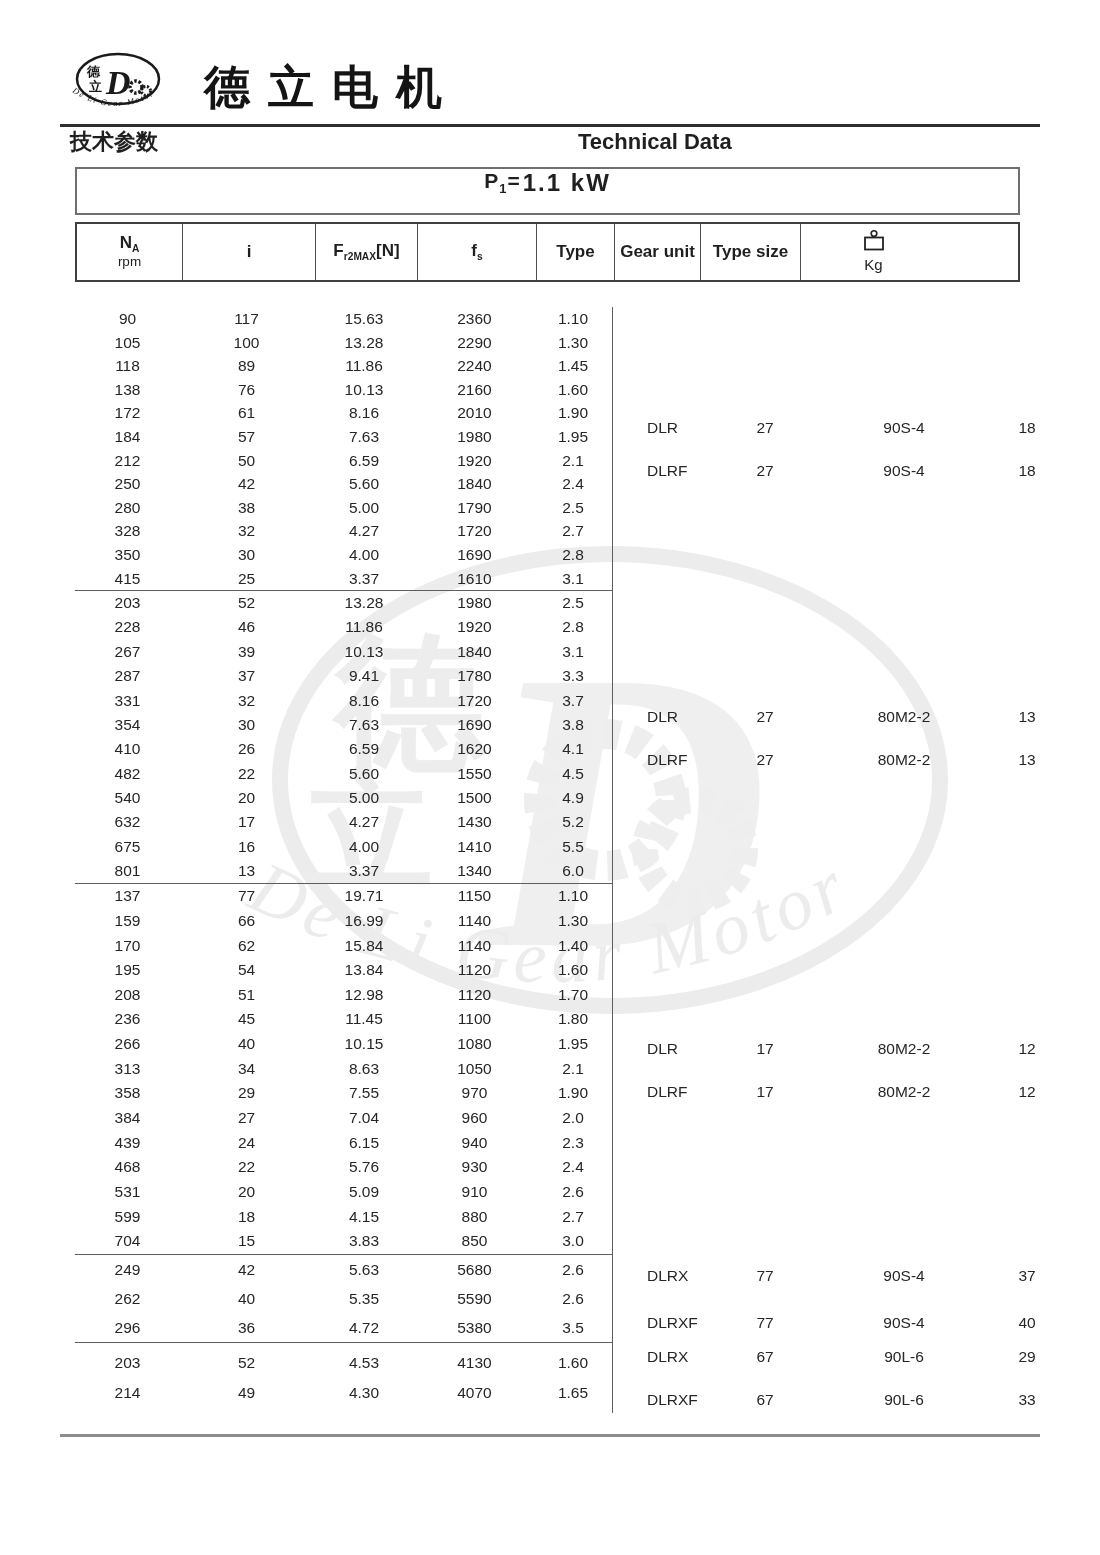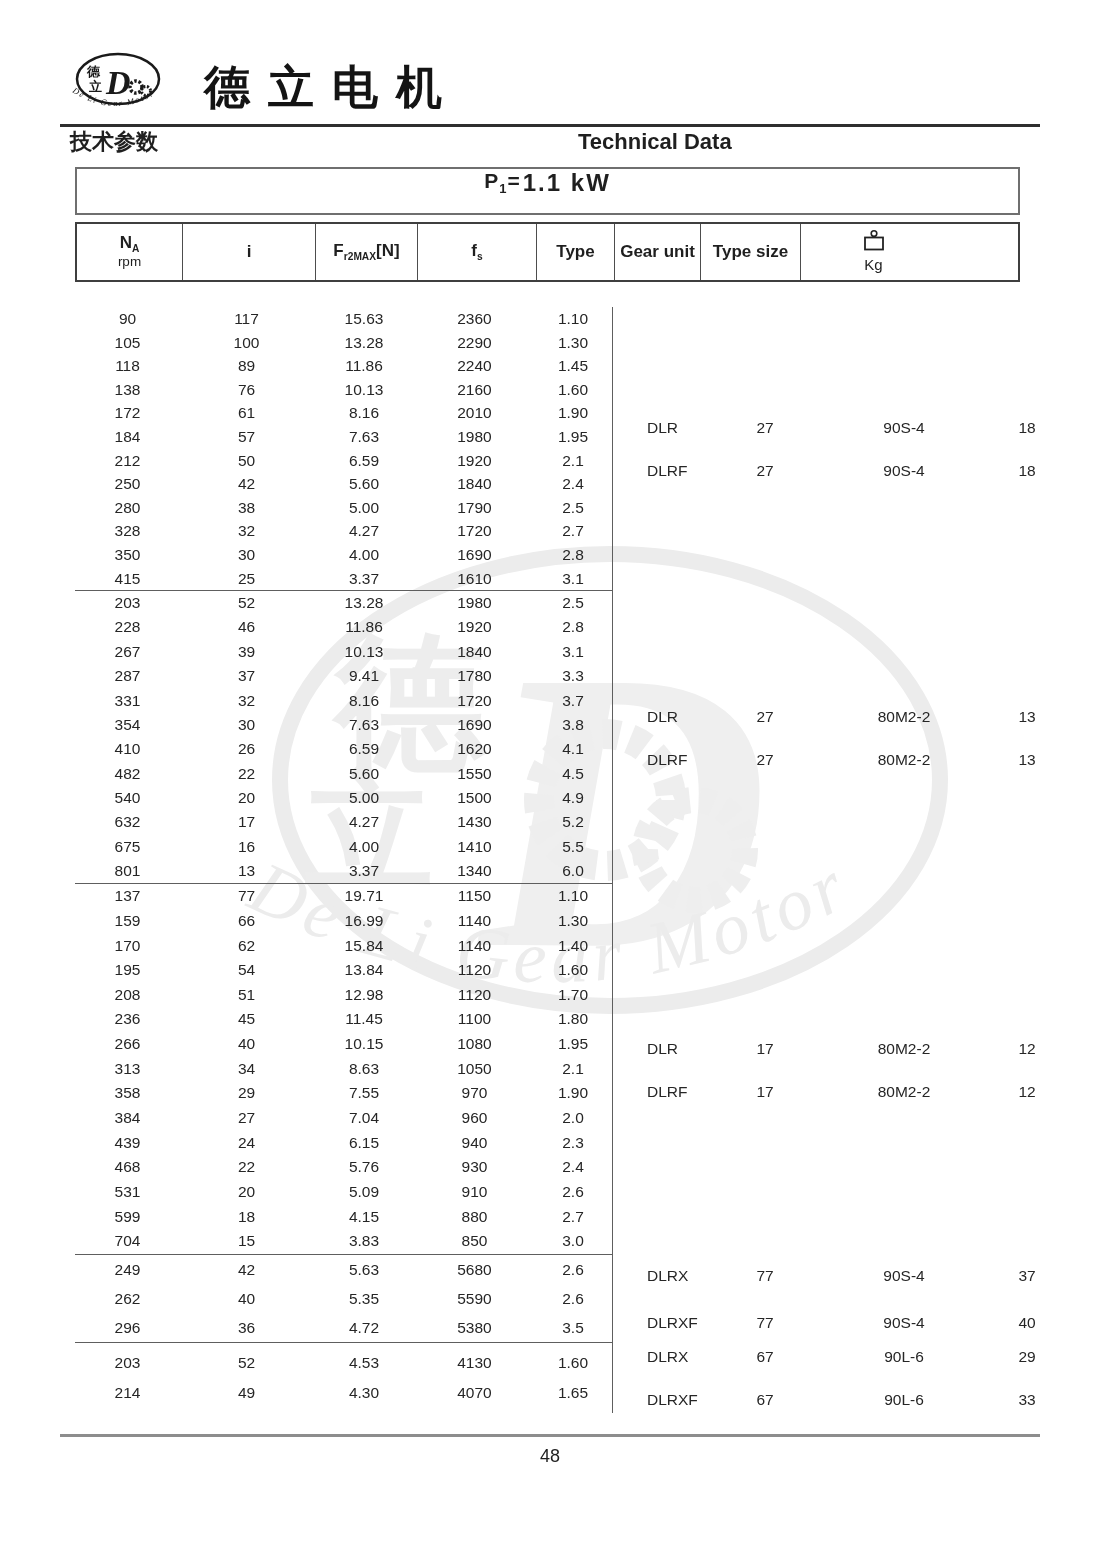--- a/index.html
+++ b/index.html
@@ -445,15 +445,14 @@
               <div class="vcell type">DLRXF</div>
               <div class="vcell">67</div>
               <div class="vcell">90L-6</div>
               <div class="vcell">33</div>
             </div>
           </div>
         </div>
       </div>
 
     <div class="footer-rule"></div>
-    <div class="page-num">48</div>
   </div>
 </div>
 
 </body></html>

